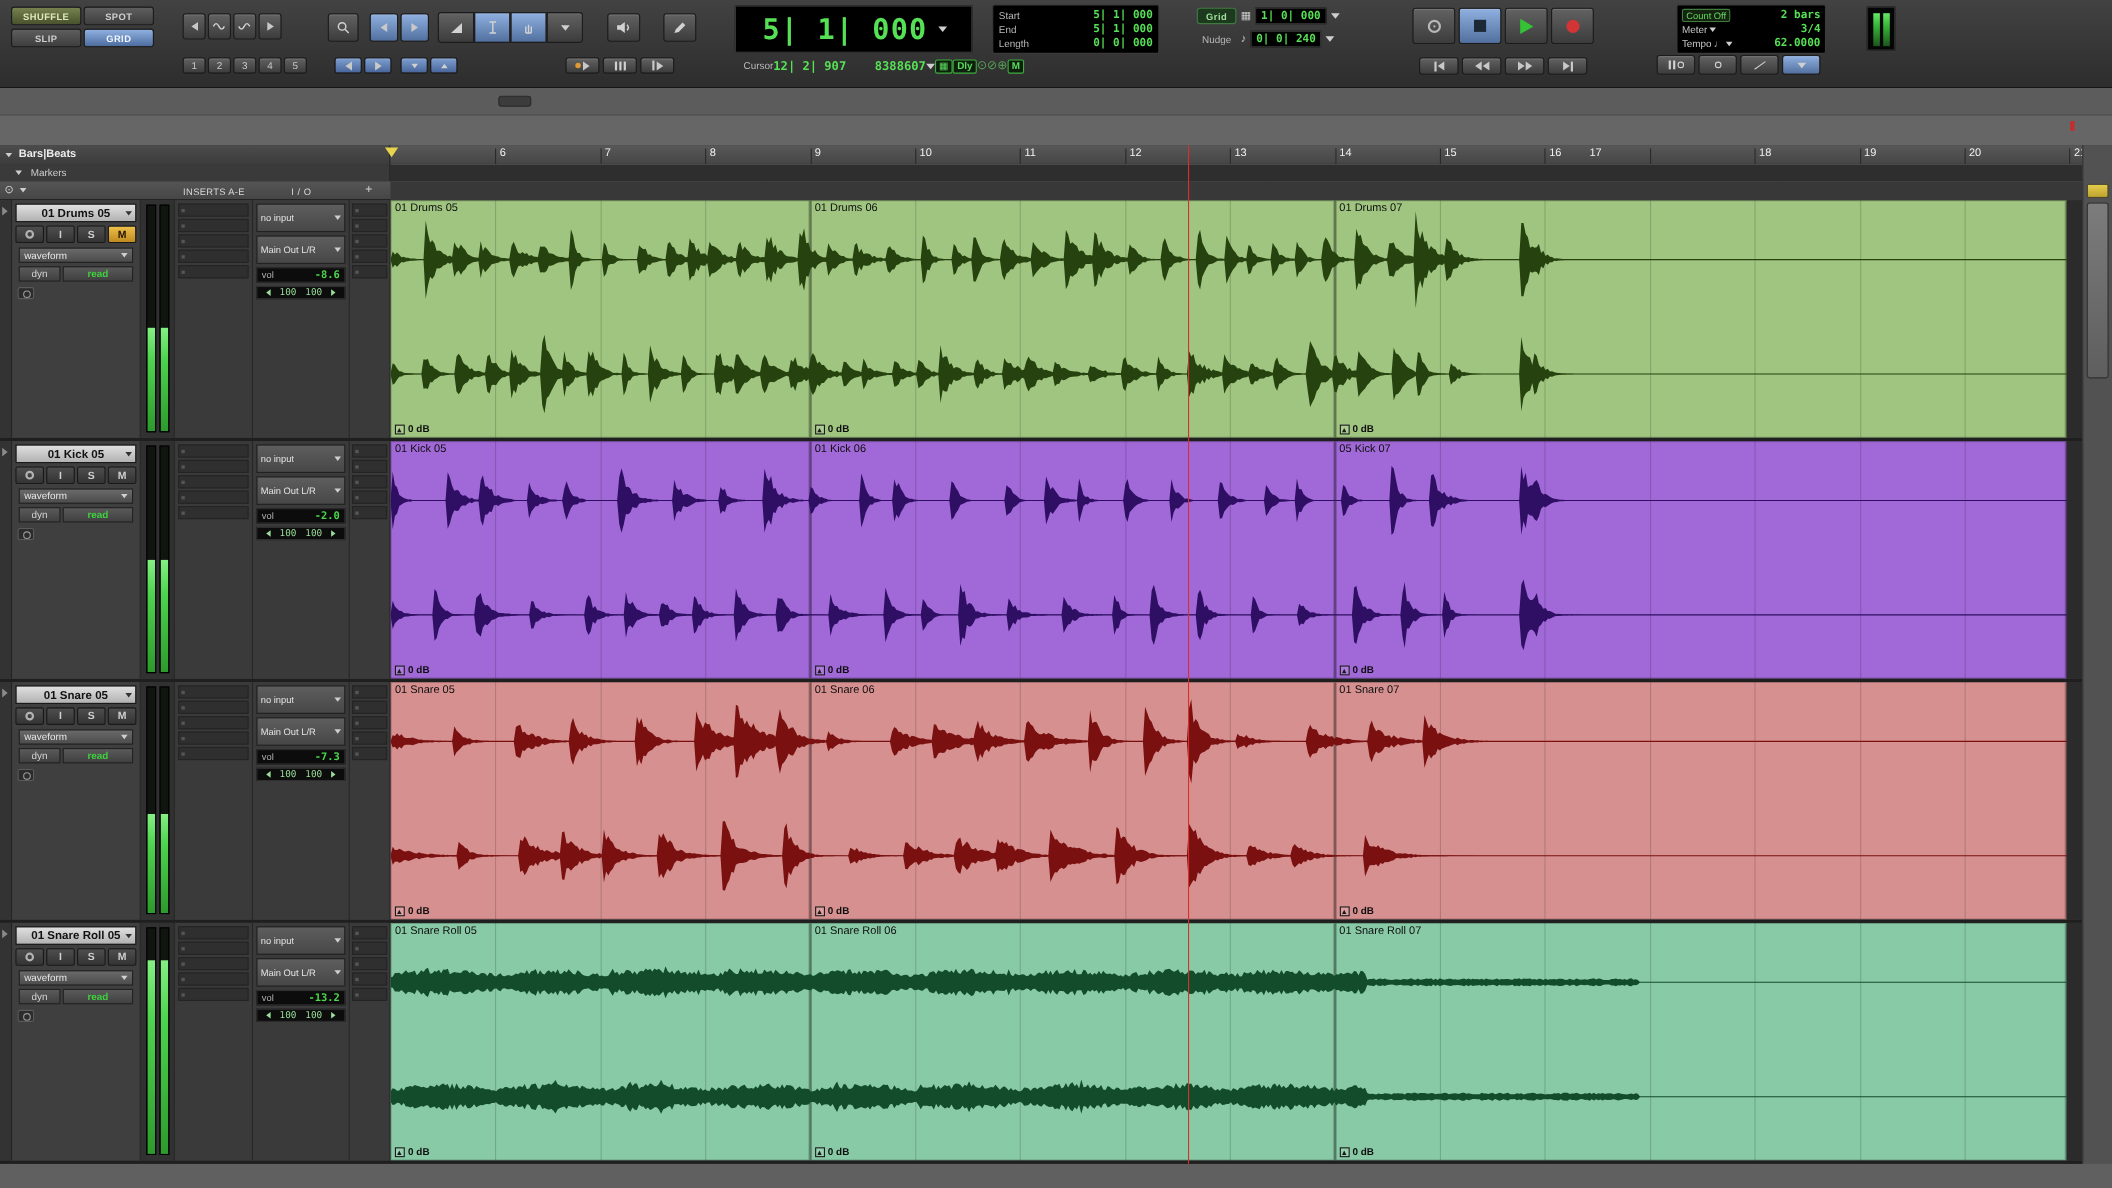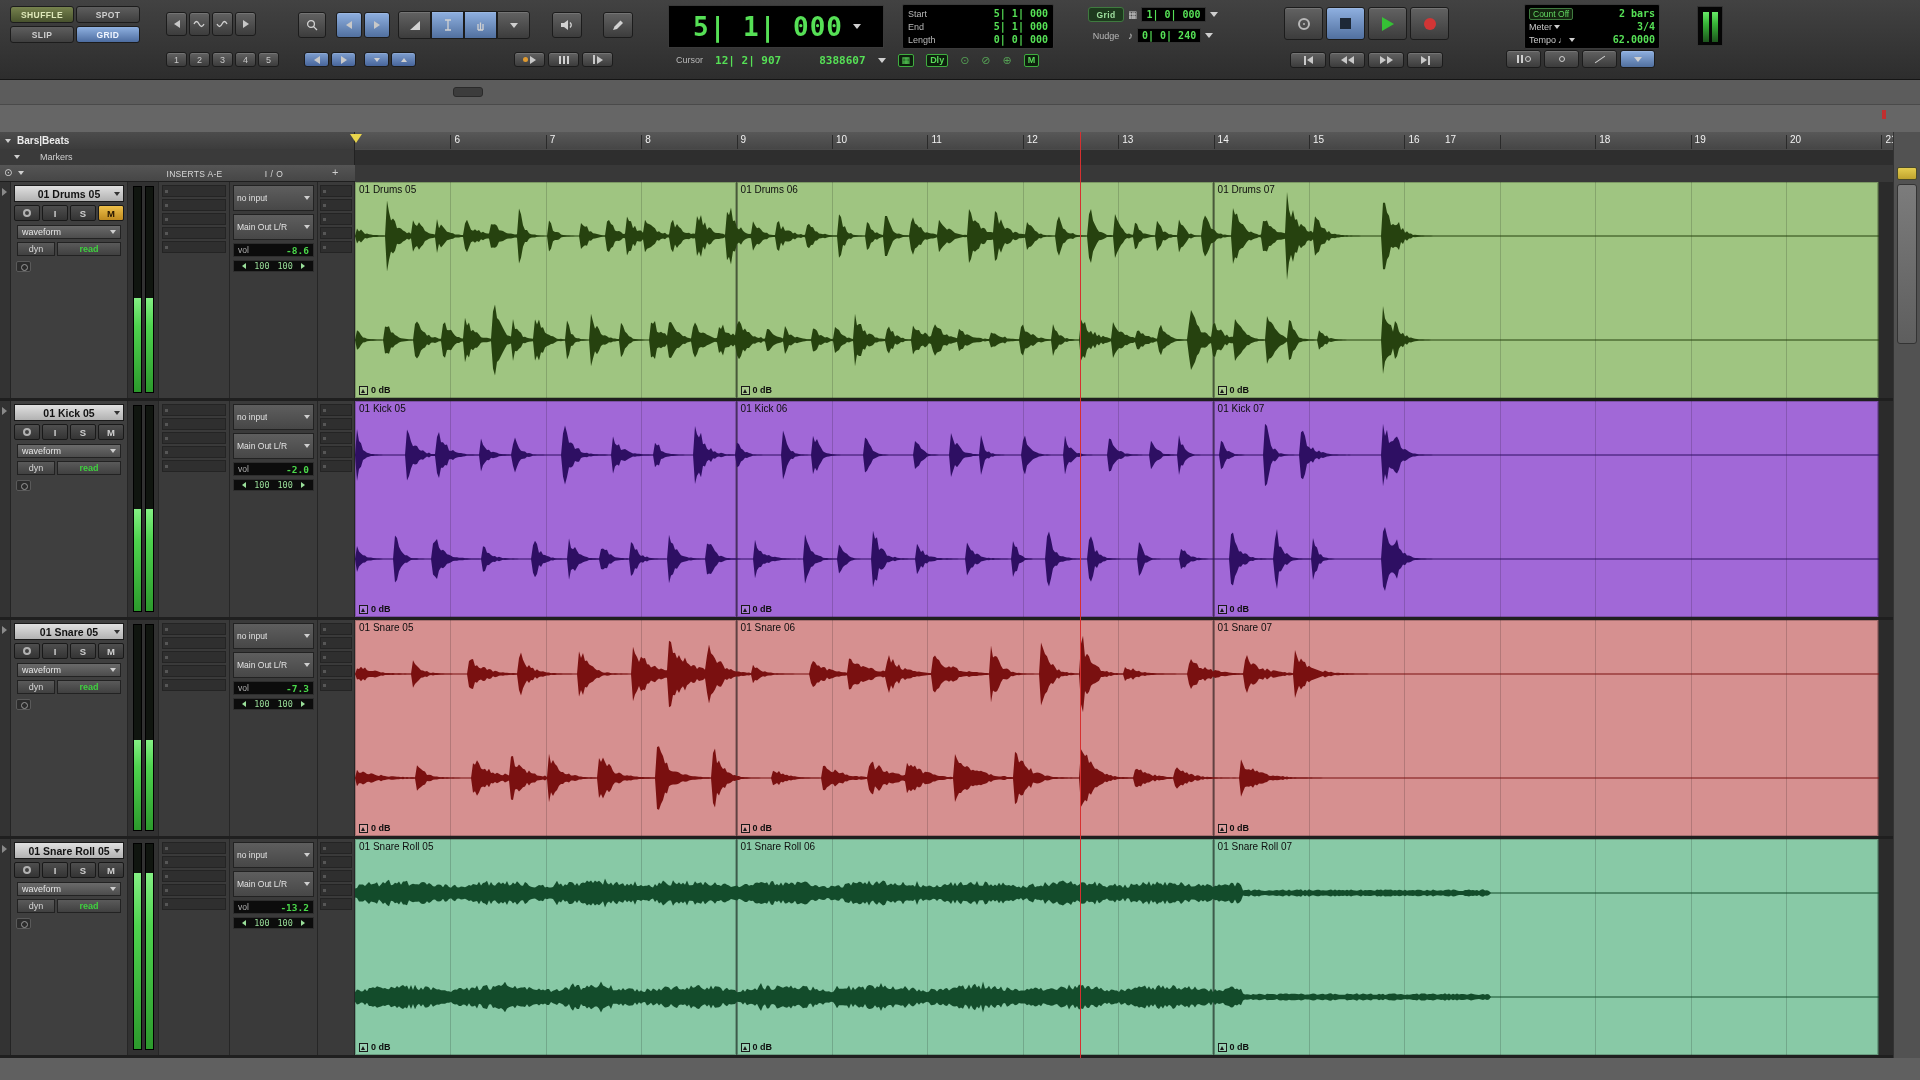--- a/index.html
+++ b/index.html
@@ -67,21 +67,21 @@
 .om-bar{width:6px;height:30px;background:linear-gradient(to top,#1d551d,#36b336 60%,#67e867);}
 
 .presets{left:166px;top:52px;display:flex;gap:2px;}
 .zp-btn{width:21px;height:15px;font-size:9px;}
 .bluecl{left:304px;top:52px;display:flex;gap:2px;}
 .bluecl .tbtn{width:25px;height:15px;background:linear-gradient(#7f9fd0,#47659a);}
 .bluecl .tbtn:nth-child(2){margin-right:6px;}
 .misccl{left:514px;top:52px;display:flex;gap:3px;}
 .misccl .tbtn{width:31px;height:15px;gap:2px;}
 .odot{width:5px;height:5px;border-radius:50%;background:#e09a30;}
-.cursorblk{left:676px;top:52px;height:16px;display:flex;align-items:center;gap:12px;}
+.cursorblk{left:676px;top:52px;height:16px;display:flex;align-items:center;gap:0;}
 .cursorblk .gval{font-size:11px;}
 .gbadge{border:1px solid #3fae3f;color:#5ada5a;background:#0e1f0e;font-size:9px;font-weight:bold;
   padding:0 3px;height:13px;display:flex;align-items:center;border-radius:2px;}
 .gcirc{color:#55a055;font-size:11px;line-height:13px;}
 .row2trans{left:1290px;top:52px;display:flex;gap:3px;}
 .row2trans .tbtn{width:36px;height:16px;gap:1px;}
 .row2misc{left:1506px;top:50px;display:flex;gap:3px;}
 .row2misc .tbtn{width:35px;height:18px;gap:2px;}
 .minibar{width:2px;height:8px;background:#d0d0d0;}
 .minidot{width:6px;height:6px;border:1px solid #d0d0d0;border-radius:50%;}
@@ -107,21 +107,21 @@
 .r1-left{position:absolute;left:0;top:0;width:355px;height:17px;background:linear-gradient(#4c4c4c,#3c3c3c);
   border-right:1px solid #222;display:flex;align-items:center;gap:6px;padding-left:5px;}
 .r1-label{font-size:10px;font-weight:bold;color:#ececec;}
 .r1-content{position:absolute;left:355px;top:0;width:1538px;height:17px;background:linear-gradient(#585858,#464646);overflow:visible;}
 .bar-tick{position:absolute;top:3px;bottom:0;width:1px;background:#2a2a2a;}
 .bar-num{position:absolute;top:2px;font-size:10px;color:#f2f2f2;}
 .sel-marker{position:absolute;left:-5px;top:2px;width:0;height:0;
   border-left:6px solid transparent;border-right:6px solid transparent;border-top:9px solid #e8d44c;}
 .ruler2{position:absolute;left:0;top:149px;width:1920px;height:16px;background:#343434;border-bottom:1px solid #222;}
 .r2-left{position:absolute;left:0;top:0;width:355px;height:16px;background:#3a3a3a;border-right:1px solid #222;
-  display:flex;align-items:center;gap:20px;padding-left:14px;}
+  display:flex;align-items:center;gap:8px;padding-left:14px;}
 .r2-label{font-size:9px;color:#cfcfcf;}
 .r2-content{position:absolute;left:355px;top:0;width:1538px;height:16px;background:#2e2e2e;box-shadow:inset 0 1px 0 #4a4a4a;}
 .colhdr{position:absolute;left:0;top:165px;width:1920px;height:17px;background:linear-gradient(#555,#464646);border-bottom:1px solid #1e1e1e;}
 .ch-left{position:absolute;left:4px;top:2px;display:flex;gap:6px;align-items:center;color:#cfcfcf;font-size:10px;}
 .ch-ins{position:absolute;left:159px;width:71px;top:0;height:17px;display:flex;align-items:center;justify-content:center;
   font-size:8.5px;color:#d8d8d8;letter-spacing:.3px;}
 .ch-io{position:absolute;left:230px;width:88px;top:0;height:17px;display:flex;align-items:center;justify-content:center;
   font-size:8.5px;color:#d8d8d8;letter-spacing:.5px;}
 .ch-plus{position:absolute;left:332px;top:1px;color:#cfcfcf;font-size:11px;}
 .ch-content{position:absolute;left:355px;top:0;width:1538px;height:17px;background:#383838;}
@@ -709,21 +709,21 @@
               </div>
             </div>
             <div class="clip" style="left: 381.6px; width: 477px; background: rgb(161, 104, 215);">
               <div class="clip-label">01 Kick 06</div>
               <div class="clip-gain">
                 <span class="gain-icon"></span>
                 <span>0 dB</span>
               </div>
             </div>
             <div class="clip" style="left: 858.6px; width: 665.4px; background: rgb(161, 104, 215);">
-              <div class="clip-label">01 Kick 07</div>
+              <div class="clip-label">05 Kick 07</div>
               <div class="clip-gain">
                 <span class="gain-icon"></span>
                 <span>0 dB</span>
               </div>
             </div>
             <div class="bar-grid" style="left: 95.4px;"></div>
             <div class="bar-grid" style="left: 190.8px;"></div>
             <div class="bar-grid" style="left: 286.2px;"></div>
             <div class="bar-grid" style="left: 381.6px;"></div>
             <div class="bar-grid" style="left: 477px;"></div>

